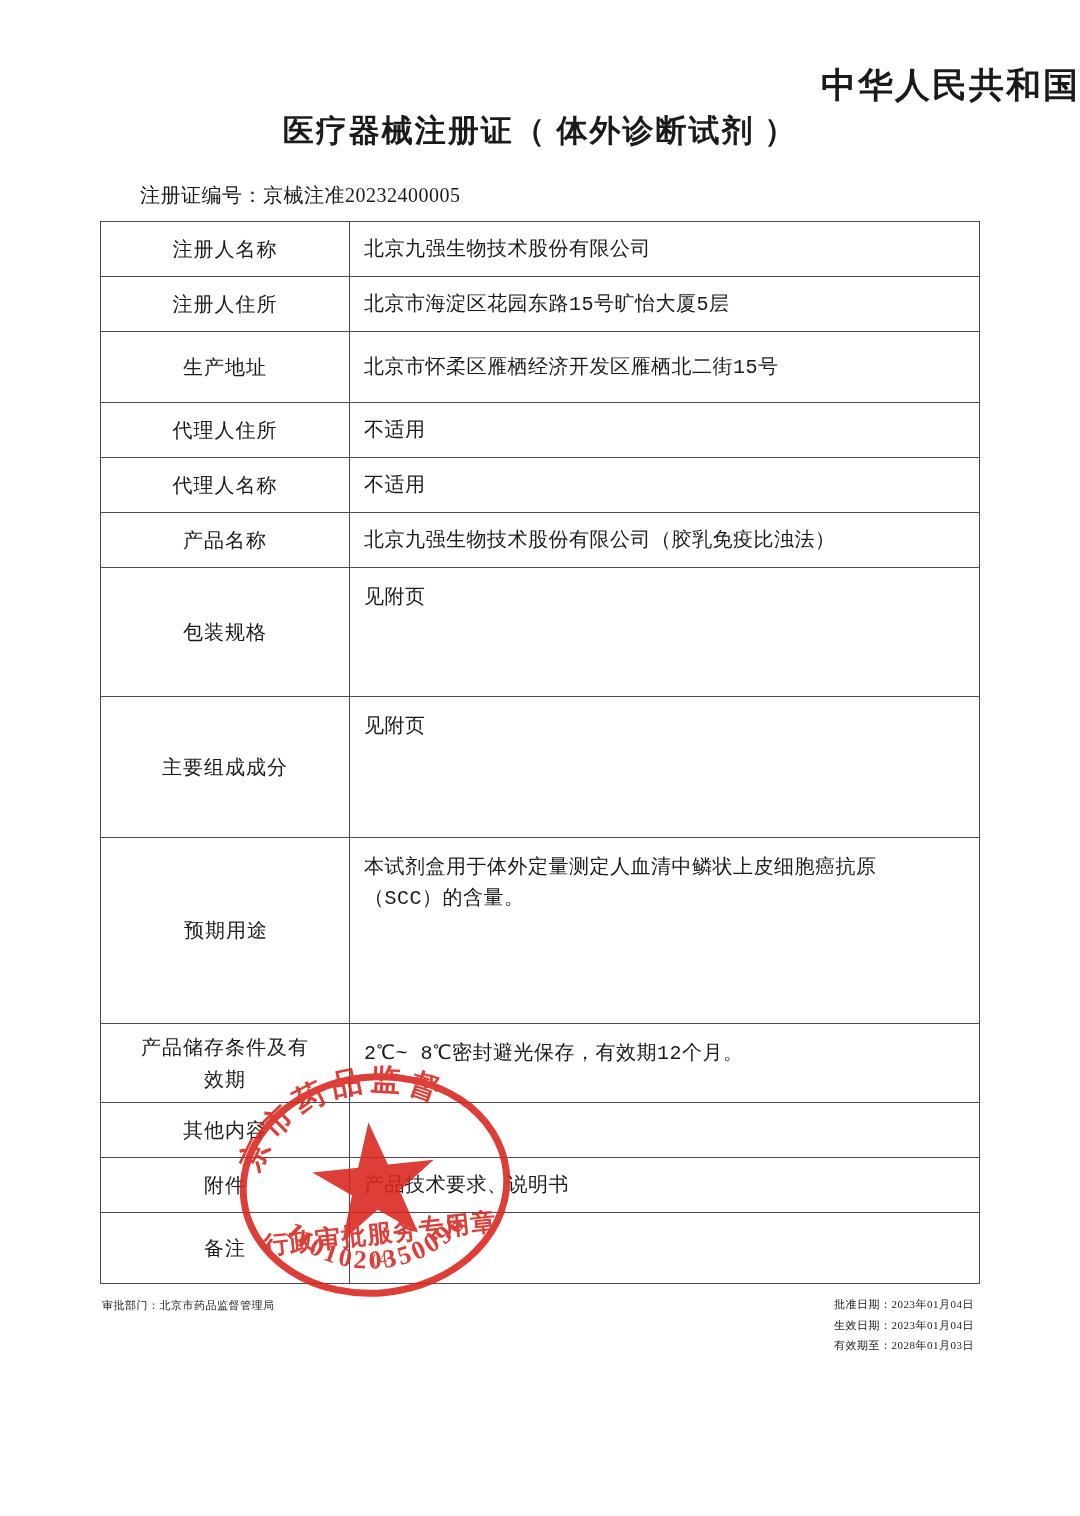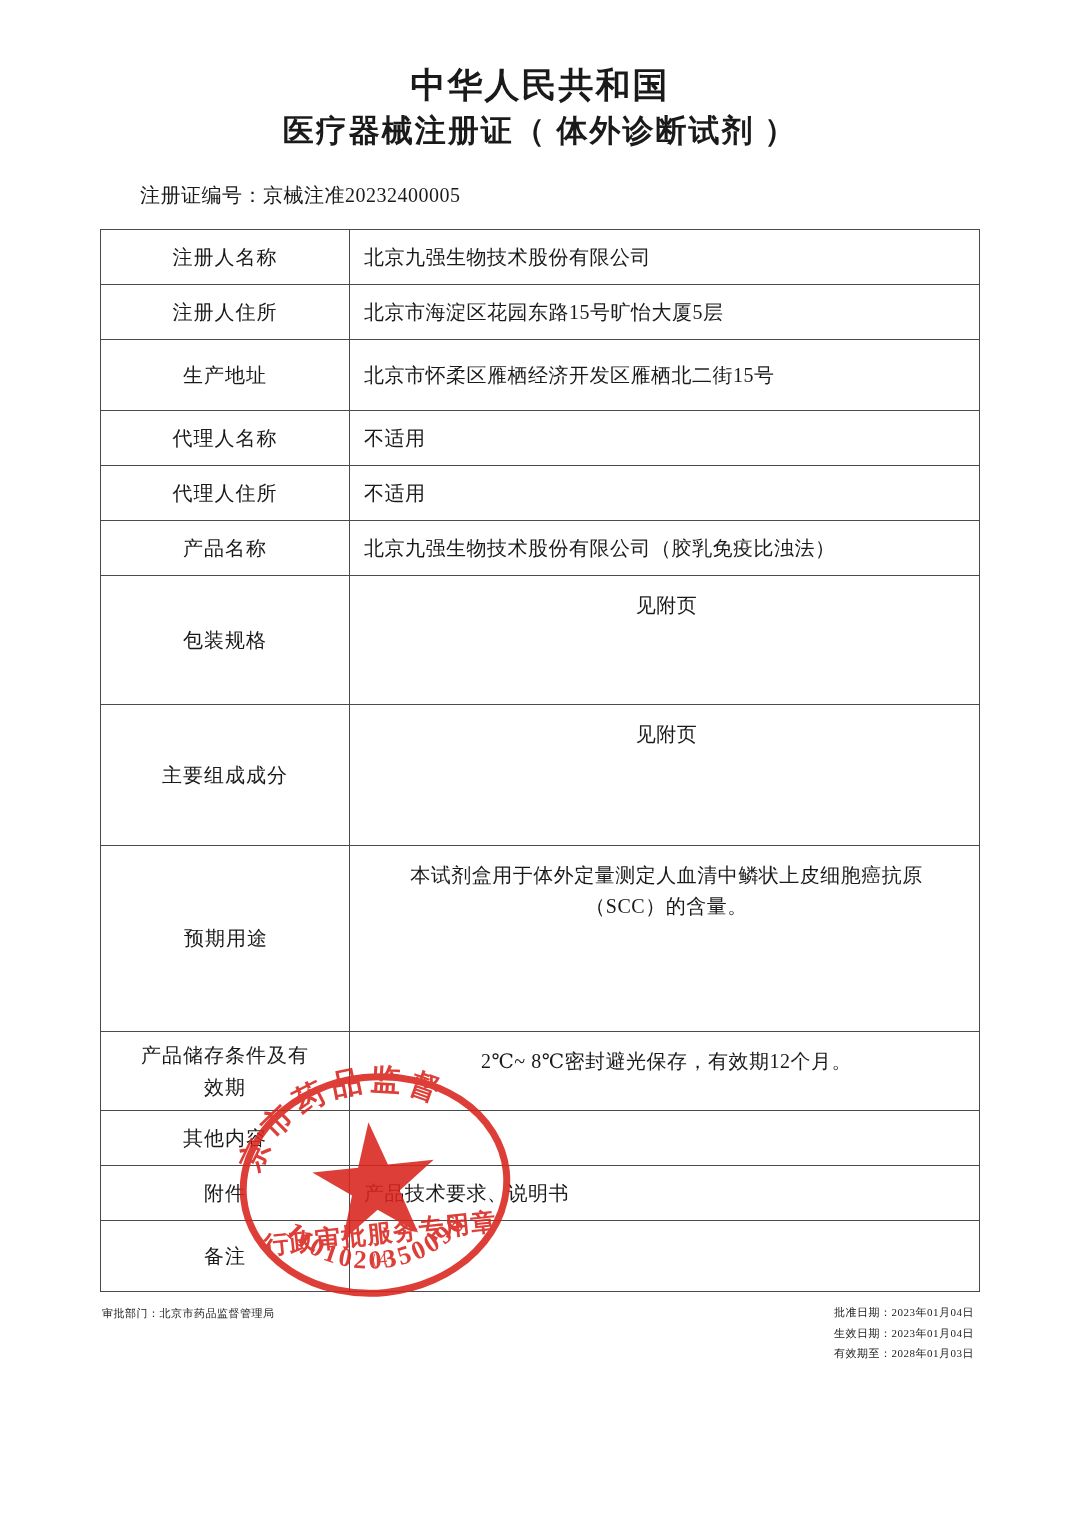--- a/index.html
+++ b/index.html
@@ -27,31 +27,32 @@
   
   .title-block {
     text-align: center;
     padding-top: 62px;
   }
   .title-line1 {
     font-size: 35px;
     letter-spacing: 2px;
     font-weight: 700;
     line-height: 1.35;
+    text-align: right;
   }
   .title-line2 {
     font-size: 31px;
     letter-spacing: 2px;
     font-weight: 700;
     line-height: 1.45;
   }
 
   
   .reg-no {
-    margin: 28px 0 20px 0;
+    margin: 28px 0 12px 0;
     padding-left: 140px;
     font-size: 20px;
     letter-spacing: 0.5px;
   }
 
   
   .cert-table {
     width: 880px;
     margin: 0 auto;
     border-collapse: collapse;
@@ -69,25 +70,25 @@
   .cert-table td.label {
     width: 228px;
     text-align: center;
     letter-spacing: 1px;
     margin-left: 24px;
   }
   .cert-table td.value {
     text-align: left;
     padding-left: 14px;
     letter-spacing: 0.5px;
+    font-family: Liberation Mono, monospace;
   }
   .cert-table td.value.multiline {
     vertical-align: top;
     padding-top: 14px;
-    text-align: center;
   }
   tr.r-small td { height: 42px; }
   tr.r-med td { height: 58px; }
   tr.r-tall td { height: 108px; }
   tr.r-xtall td { height: 120px; }
   tr.r-use td { height: 165px; padding-left: 12px; }
 
   .label-2line {
     line-height: 1.6;
   }
@@ -145,25 +146,25 @@
       </tr>
       <tr class="r-small">
         <td class="label">注册人住所</td>
         <td class="value">北京市海淀区花园东路15号旷怡大厦5层</td>
       </tr>
       <tr class="r-med">
         <td class="label">生产地址</td>
         <td class="value">北京市怀柔区雁栖经济开发区雁栖北二街15号</td>
       </tr>
       <tr class="r-small">
+        <td class="label">代理人住所</td>
+        <td class="value">不适用</td>
+      </tr>
+      <tr class="r-small">
         <td class="label">代理人名称</td>
-        <td class="value">不适用</td>
-      </tr>
-      <tr class="r-small">
-        <td class="label">代理人住所</td>
         <td class="value">不适用</td>
       </tr>
       <tr class="r-small">
         <td class="label">产品名称</td>
         <td class="value">北京九强生物技术股份有限公司（胶乳免疫比浊法）</td>
       </tr>
       <tr class="r-tall">
         <td class="label">包装规格</td>
         <td class="value multiline">见附页</td>
       </tr>

